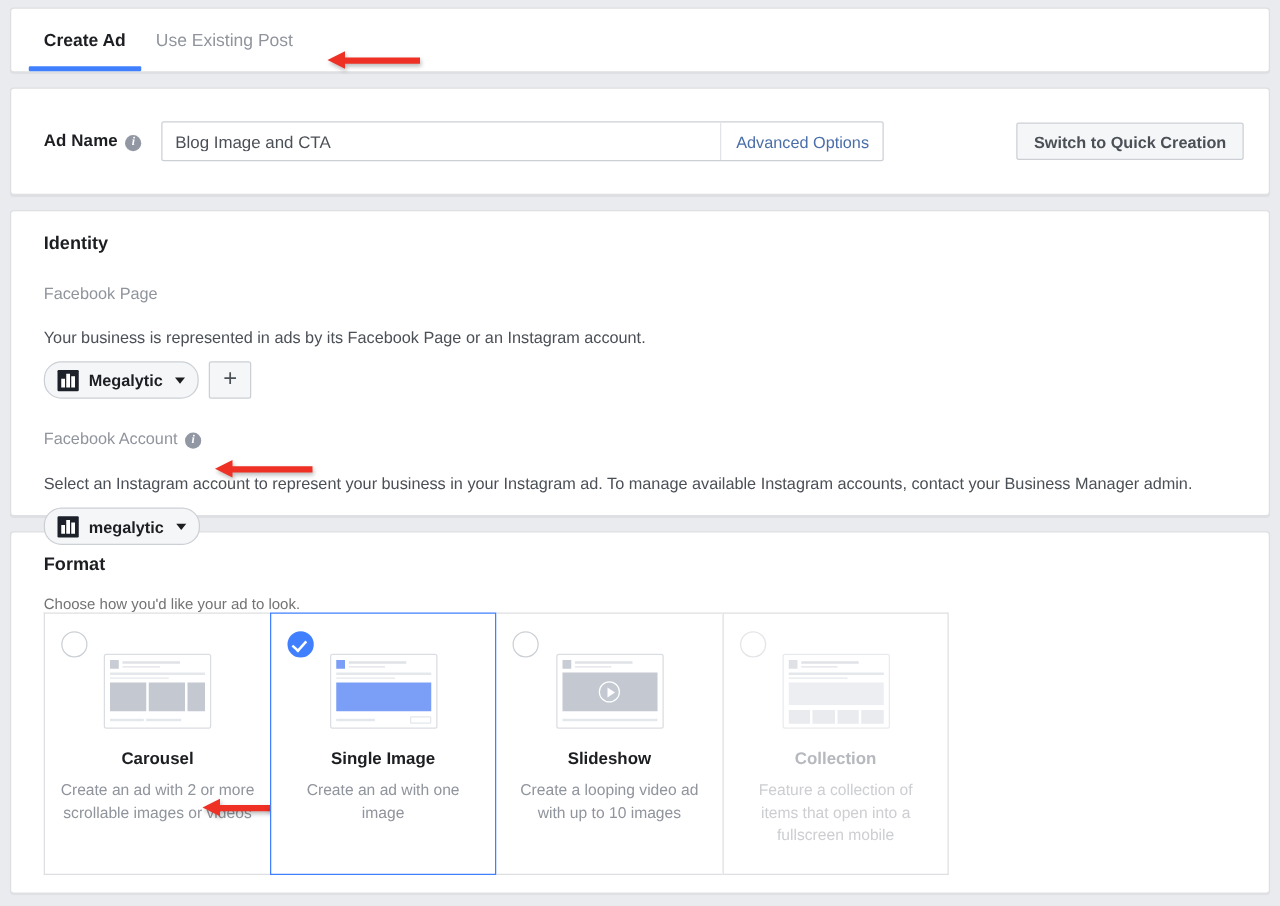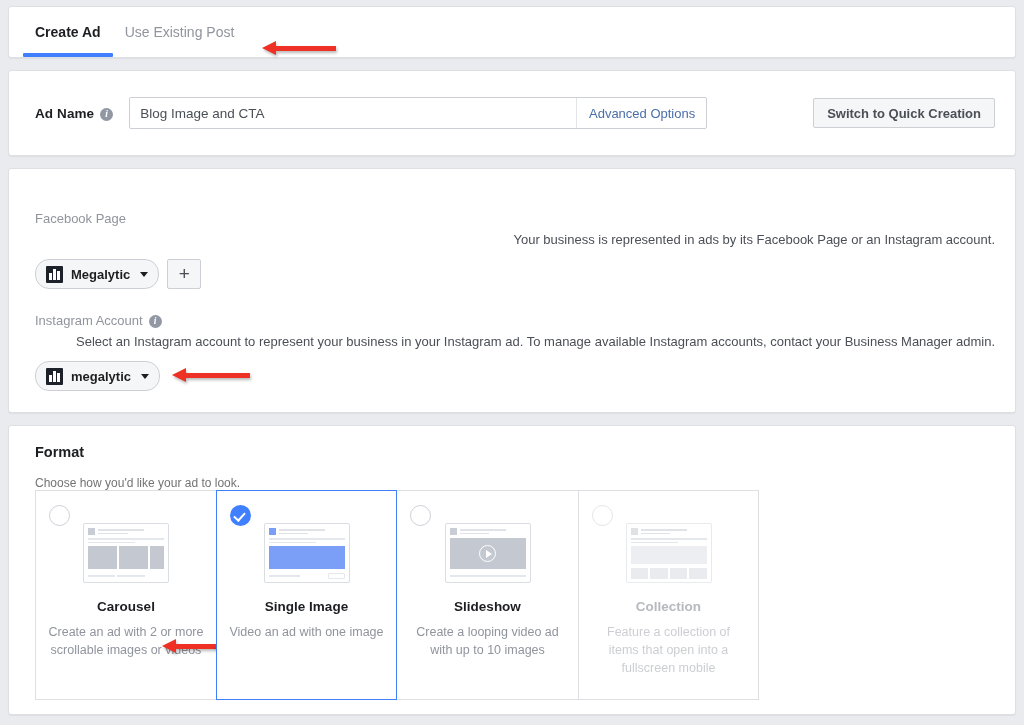--- a/index.html
+++ b/index.html
@@ -145,22 +145,21 @@
     color: #1c1e21;
   }
   .field-label {
     font-size: 13px;
     color: #90949c;
     margin-top: 24px;
   }
   .field-desc {
     font-size: 13px;
     color: #4b4f56;
-    margin-top: 6px;
-    text-align: right;
+    margin-top: 20px;
   }
   .pickers { display: flex; align-items: center; margin-top: 12px; }
   .page-picker {
     height: 30px;
     display: inline-flex;
     align-items: center;
     gap: 8px;
     padding: 0 10px;
     background: #f5f6f7;
     border: 1px solid #ccd0d5;
@@ -392,39 +391,40 @@
 
     <div class="adname-inputwrap">
       <input class="adname-input" type="text" value="Blog Image and CTA" style="">
       <div class="adv-opts">Advanced Options</div>
     </div>
 
     <button class="switch-btn">Switch to Quick Creation</button>
   </div>
 
   <div class="card identity-card">
+    <div class="section-title">Identity</div>
 
     <div class="field-label">Facebook Page</div>
     <div class="field-desc">Your business is represented in ads by its Facebook Page or an Instagram account.</div>
 
     <div class="pickers">
       <div class="page-picker">
         <span class="logo-chip">
             <i></i>
             <i></i>
             <i></i>
           </span>
         <span>Megalytic</span>
         <span class="caret"></span>
       </div>
       <div class="plus-btn">+</div>
     </div>
 
     <div class="field-label">
-      <span>Instagram Account</span><span class="info-icon">i</span>
+      <span>Facebook Account</span><span class="info-icon">i</span>
     </div>
     <div class="field-desc">Select an Instagram account to represent your business in your Instagram ad. To manage available Instagram accounts, contact your Business Manager admin.</div>
 
     <div class="pickers">
       <div class="page-picker">
         <span class="logo-chip">
             <i></i>
             <i></i>
             <i></i>
           </span>
@@ -484,21 +484,21 @@
             </div>
           <div class="th-media">
               <span class="pane"></span>
             </div>
           <div class="th-foot">
               <span class="fl"></span>
               <span class="btn"></span>
             </div>
         </div>
         <div class="fmt-name">Single Image</div>
-        <div class="fmt-desc">Video an ad with one image</div>
+        <div class="fmt-desc">Create an ad with one image</div>
       </div>
 
 
       <div class="fmt">
         <div class="radio"></div>
         <div class="thumb video">
           <div class="th-head">
               <span class="th-avatar"></span>
               <span class="th-lines">
                 <span></span>

